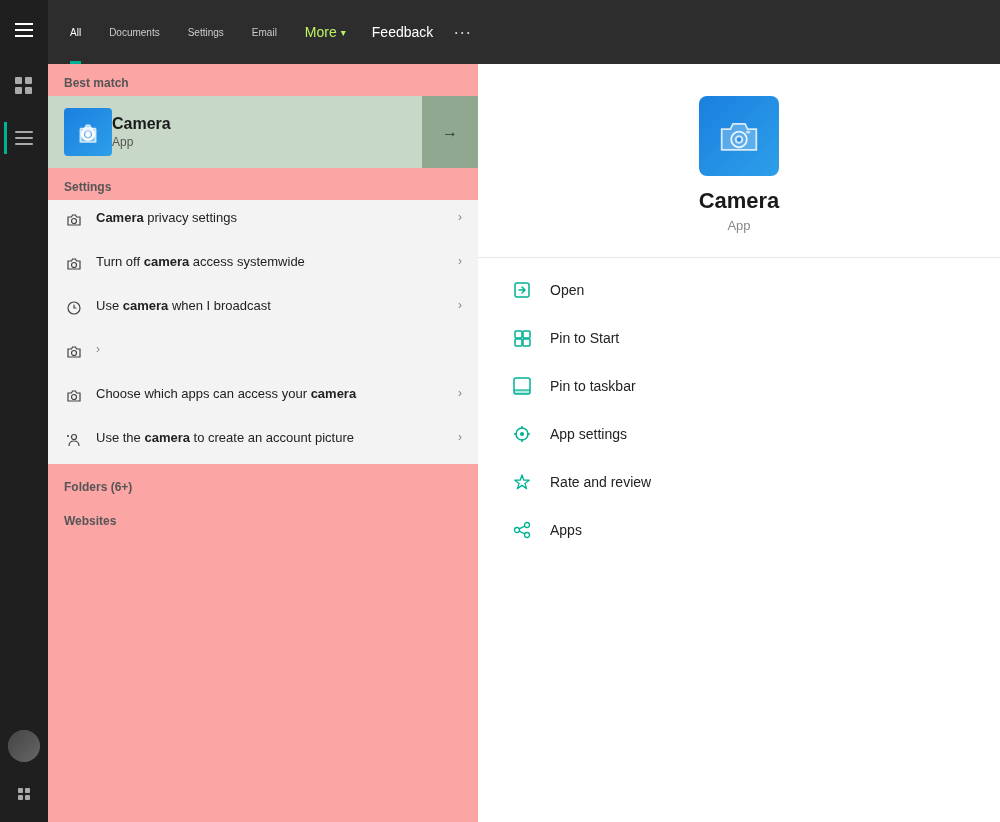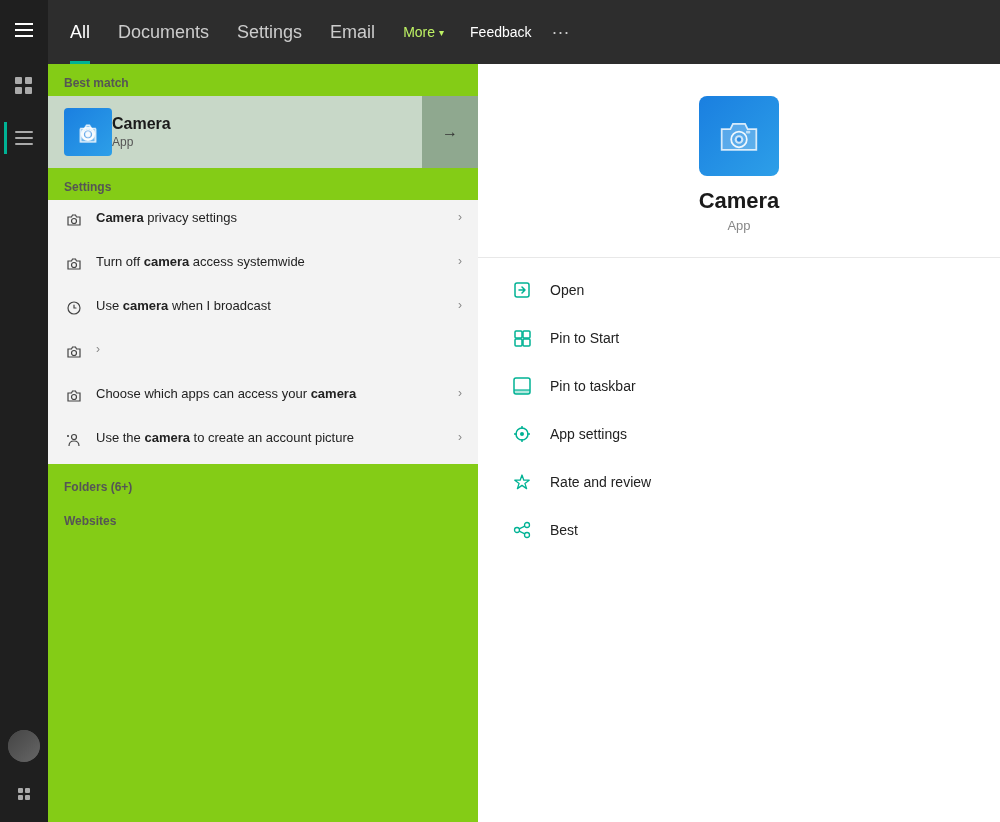--- a/index.html
+++ b/index.html
@@ -99,21 +99,21 @@
       align-items: center;
       padding: 0 8px;
       flex-shrink: 0;
     }
     .nav-tab {
       color: #ccc;
       padding: 0 14px;
       height: 64px;
       display: flex;
       align-items: center;
-      font-size: 18px;
+      font-size: 10px;
       cursor: pointer;
       position: relative;
     }
     .nav-tab.active {
       color: #fff;
     }
     .nav-tab.active::after {
       content: '';
       position: absolute;
       bottom: 0;
@@ -143,21 +143,21 @@
       color: #ccc;
       padding: 0 8px;
       cursor: pointer;
       font-size: 18px;
     }
 
     
     .results-area {
       flex: 1;
       overflow-y: auto;
-      background: #84cc16;
+      background: #fca5a5;
     }
 
     .section-label {
       font-size: 12px;
       font-weight: 600;
       color: #555;
       padding: 12px 16px 6px 16px;
       text-transform: none;
     }
 
@@ -570,17 +570,17 @@
     <div class="action-item">
       <div class="action-icon">
         <svg width="18" height="18" viewBox="0 0 18 18" fill="none">
           <circle cx="14" cy="4" r="2.5" stroke="#00b294" stroke-width="1.3" fill="none"></circle>
           <circle cx="14" cy="14" r="2.5" stroke="#00b294" stroke-width="1.3" fill="none"></circle>
           <circle cx="4" cy="9" r="2.5" stroke="#00b294" stroke-width="1.3" fill="none"></circle>
           <line x1="6.2" y1="7.8" x2="11.8" y2="5.2" stroke="#00b294" stroke-width="1.3"></line>
           <line x1="6.2" y1="10.2" x2="11.8" y2="12.8" stroke="#00b294" stroke-width="1.3"></line>
         </svg>
       </div>
-      <span>Best</span>
+      <span>Apps</span>
     </div>
 
   </div>
 </div>
 
 </body></html>

